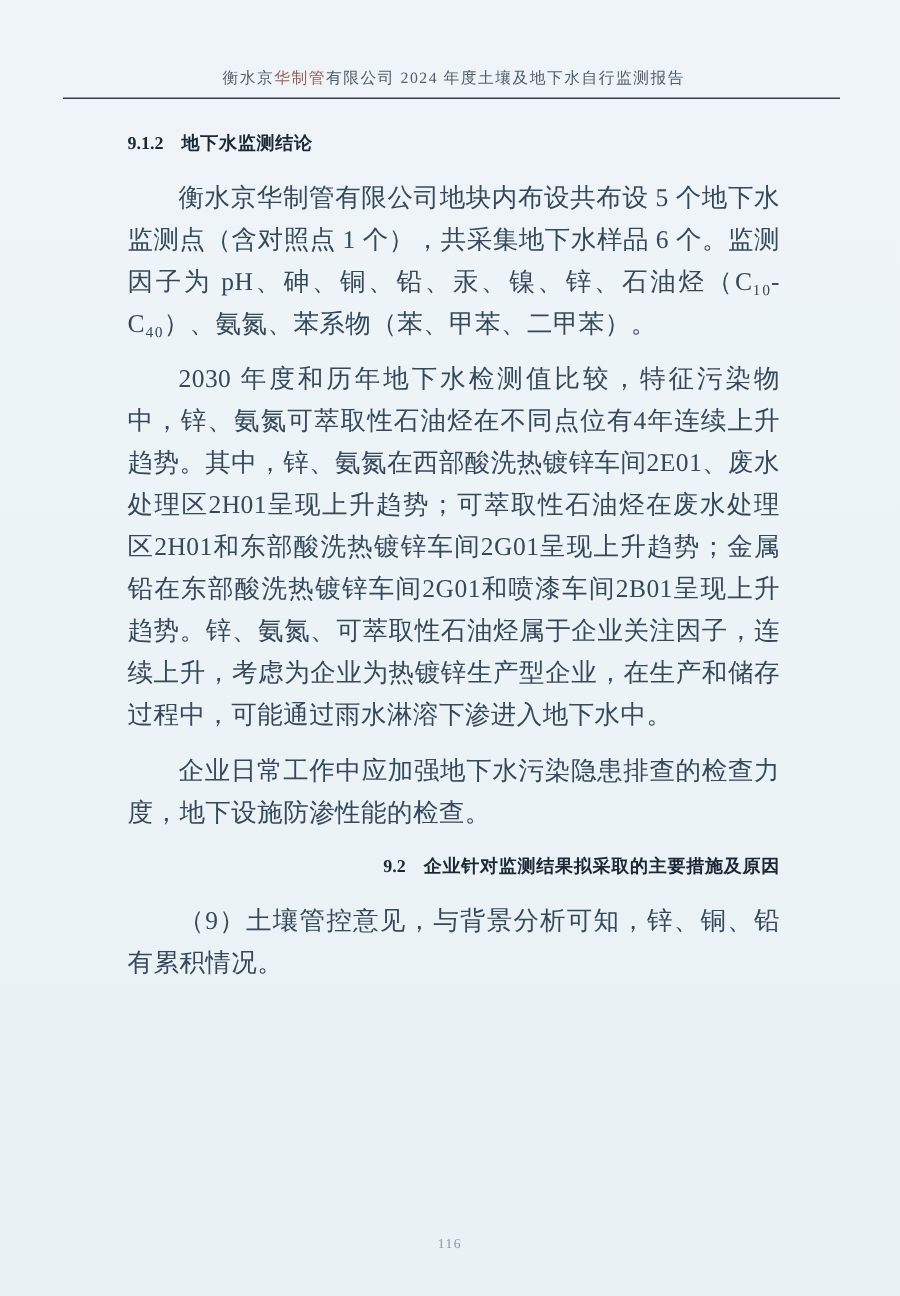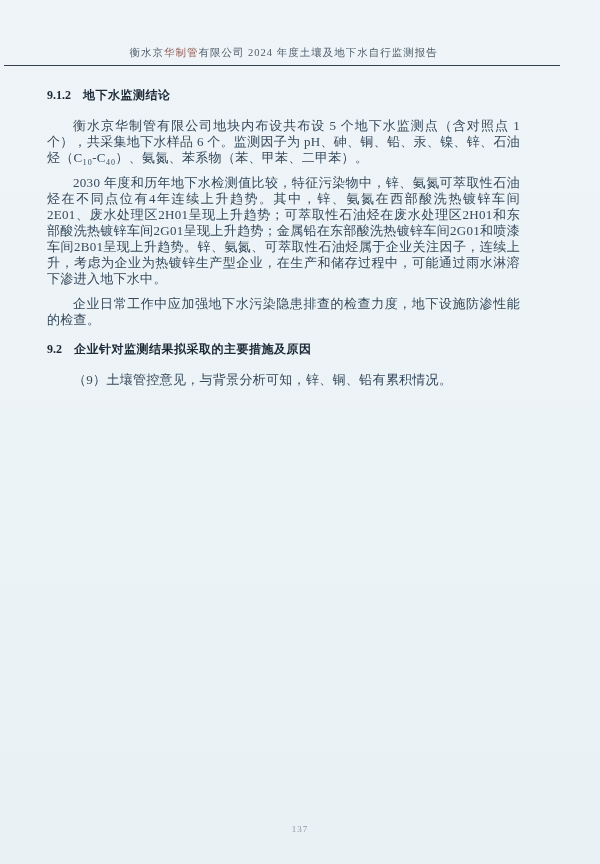--- a/index.html
+++ b/index.html
@@ -7,21 +7,21 @@
     padding: 0;
     background: #dfe7ec;
   }
   .page {
     position: relative;
     width: 600px;
     height: 864px;
     margin: 0 auto;
     background: linear-gradient(180deg, #eef4f7 0%, #ecf3f6 55%, #eaf1f5 100%);
     box-sizing: border-box;
-    padding: 46px 80px 0 47px;
+    padding: 46px 80px 0 85px;
     font-family: "Liberation Serif", "DejaVu Serif", serif;
     color: #35495c;
     overflow: hidden;
   }
   .running-header {
     text-align: center;
     font-size: 10.5px;
     letter-spacing: 1px;
     color: #4f5d6a;
     line-height: 14px;
@@ -40,30 +40,31 @@
     color: #1b2836;
     letter-spacing: 0.5px;
     margin: 18px 0 12px 0;
     line-height: 22px;
   }
   .sec-heading .sec-num {
     margin-right: 12px;
     letter-spacing: 0;
   }
   .para {
-    font-size: 13px;
-    line-height: 16px;
+    font-size: 17px;
+    line-height: 28px;
     text-align: justify;
     text-indent: 2em;
     margin: 0 0 9px 0;
     color: #35495c;
     letter-spacing: 0.3px;
   }
   .sec-heading-2 {
     margin-top: 10px;
+    text-align: right;
   }
   .page-footer {
     position: absolute;
     left: 0;
     right: 0;
     bottom: 30px;
     text-align: center;
     font-size: 9px;
     color: #8b98a4;
     letter-spacing: 1px;
@@ -86,16 +87,16 @@
   <p class="para">2030 年度和历年地下水检测值比较，特征污染物中，锌、氨氮可萃取性石油烃在不同点位有4年连续上升趋势。其中，锌、氨氮在西部酸洗热镀锌车间2E01、废水处理区2H01呈现上升趋势；可萃取性石油烃在废水处理区2H01和东部酸洗热镀锌车间2G01呈现上升趋势；金属铅在东部酸洗热镀锌车间2G01和喷漆车间2B01呈现上升趋势。锌、氨氮、可萃取性石油烃属于企业关注因子，连续上升，考虑为企业为热镀锌生产型企业，在生产和储存过程中，可能通过雨水淋溶下渗进入地下水中。</p>
   <p class="para">企业日常工作中应加强地下水污染隐患排查的检查力度，地下设施防渗性能的检查。</p>
 
   <div class="sec-heading sec-heading-2">
     <span class="sec-num">9.2</span><span>企业针对监测结果拟采取的主要措施及原因</span>
   </div>
 
   <p class="para">（9）土壤管控意见，与背景分析可知，锌、铜、铅有累积情况。</p>
 
   <div class="page-footer">
-    <span>137</span>
+    <span>116</span>
   </div>
 
 </div>
 
 </body></html>

